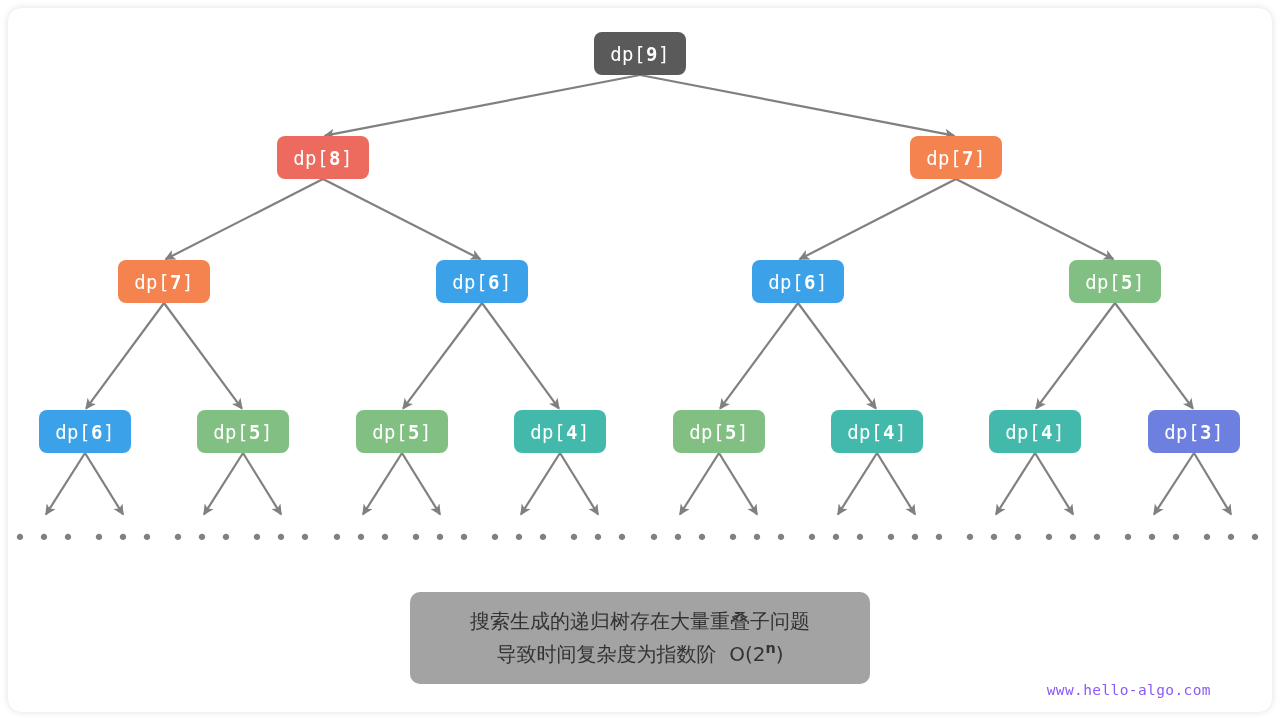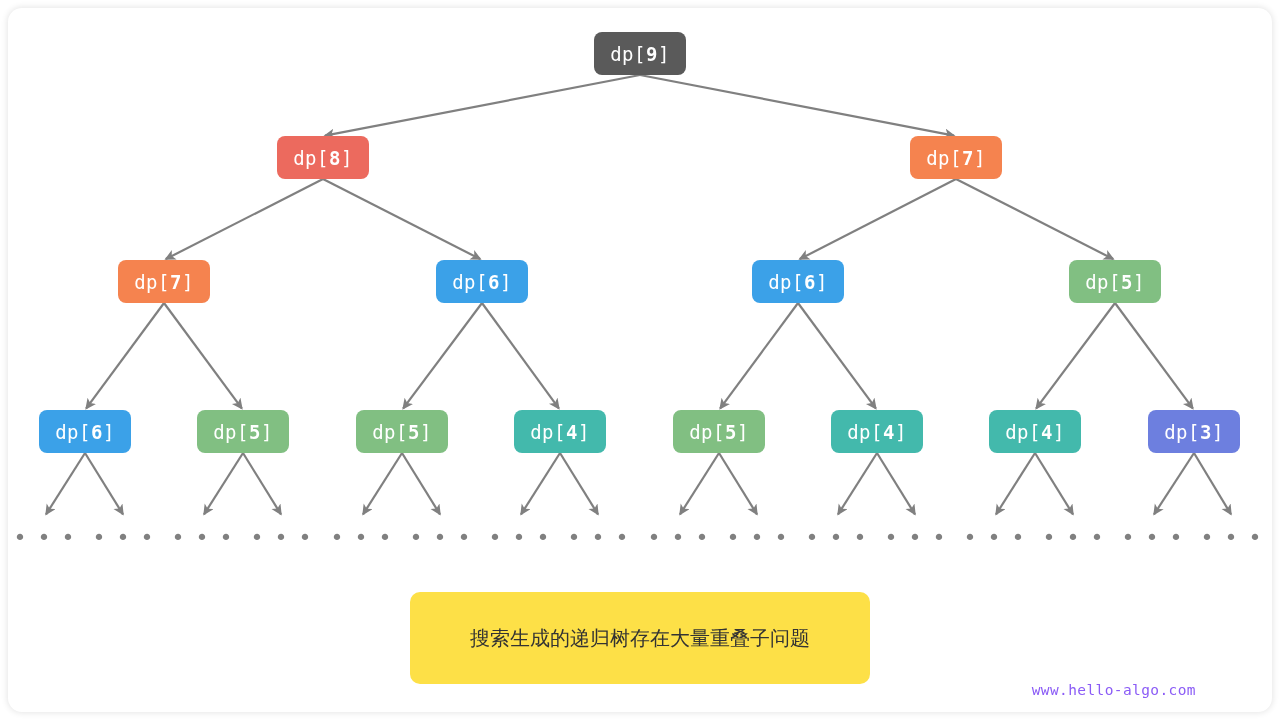--- a/index.html
+++ b/index.html
@@ -11,20 +11,21 @@
     overflow: hidden;
   }
   body {
     font-family: "DejaVu Sans", sans-serif;
   }
   #canvas {
     position: relative;
     width: 1232px;
     height: 720px;
     background: #ffffff;
+    padding-left: 15px;
   }
   
   #frame {
     position: absolute;
     left: 8px;
     top: 8px;
     width: 1264px;
     height: 704px;
     background: #ffffff;
     border-radius: 14px;
@@ -239,18 +240,21 @@
       <div class="ellipsis" style="left: 679px; top: 538px; color: rgb(128, 128, 128);">• • •</div>
       <div class="ellipsis" style="left: 758px; top: 538px; color: rgb(128, 128, 128);">• • •</div>
       <div class="ellipsis" style="left: 837px; top: 538px; color: rgb(128, 128, 128);">• • •</div>
       <div class="ellipsis" style="left: 916px; top: 538px; color: rgb(128, 128, 128);">• • •</div>
       <div class="ellipsis" style="left: 995px; top: 538px; color: rgb(128, 128, 128);">• • •</div>
       <div class="ellipsis" style="left: 1074px; top: 538px; color: rgb(128, 128, 128);">• • •</div>
       <div class="ellipsis" style="left: 1153px; top: 538px; color: rgb(128, 128, 128);">• • •</div>
       <div class="ellipsis" style="left: 1232px; top: 538px; color: rgb(128, 128, 128);">• • •</div>
     </div>
 
-  <div id="caption-box" style="background: #fde047;">
+  <div id="caption-box" style="background: #a3a3a3;">
     <div class="caption-line" style="color: rgb(51, 51, 51);">搜索生成的递归树存在大量重叠子问题</div>
+    <div class="caption-line" style="color: rgb(51, 51, 51);">
+      <span>导致时间复杂度为指数阶&nbsp; O(2</span><sup>n</sup><span>)</span>
+    </div>
   </div>
 
   <div id="watermark" style="color: #8b5cf6;">www.hello-algo.com</div>
 </div>
 
 </body></html>

